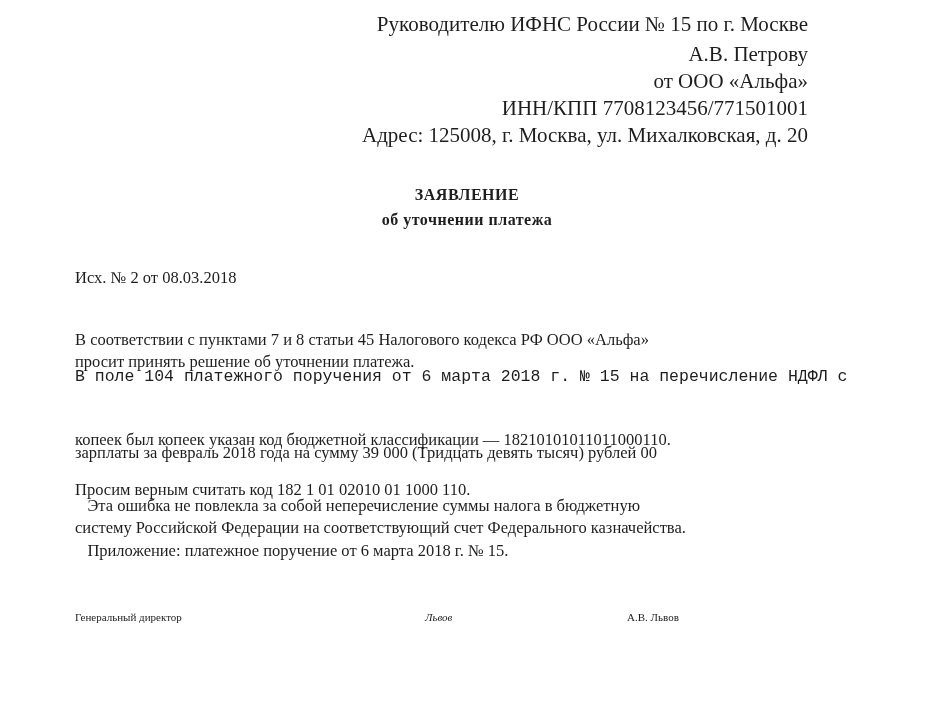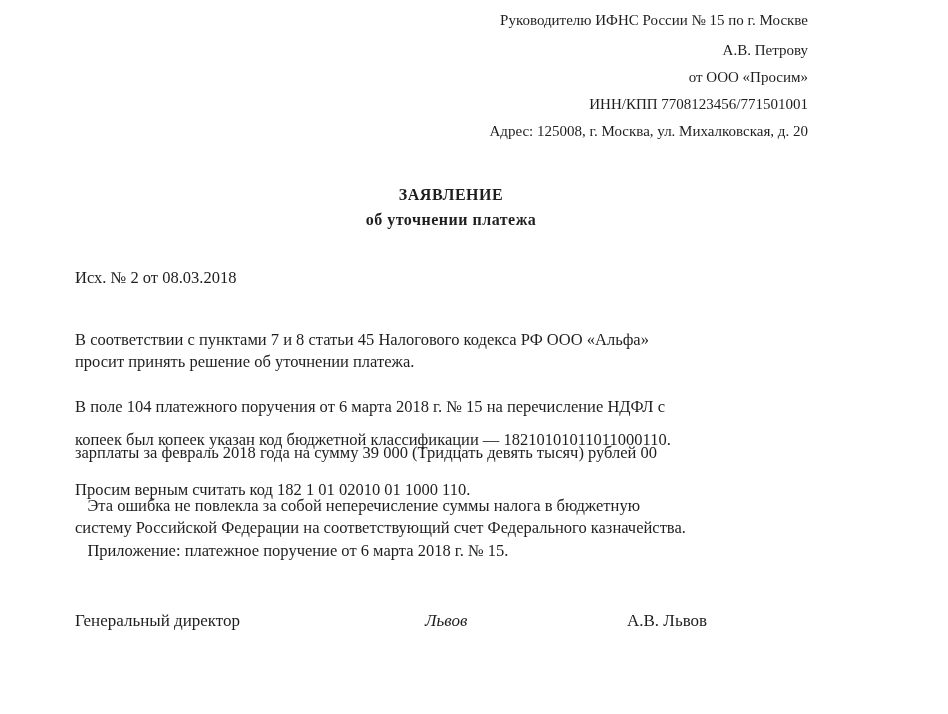--- a/index.html
+++ b/index.html
@@ -2,46 +2,46 @@
 <html><head>
   <meta charset="utf-8">
   <style>
     html, body { margin: 0; padding: 0; background: #ffffff; }
     body {
       width: 948px; height: 714px; position: relative; overflow: hidden;
       font-family: "Liberation Serif", "DejaVu Serif", serif;
       color: #1e1e1e;
     }
     .abs { position: absolute; white-space: nowrap; text-align: right; }
-    .hdr { right: 140px; font-size: 15px; }
-    .title { left: 0; width: 862px; text-align: center; font-weight: bold; font-size: 16px; letter-spacing: 0.5px; padding-left: 20px; }
+    .hdr { right: 140px; font-size: 21px; }
+    .title { left: 16px; width: 862px; text-align: center; font-weight: bold; font-size: 16px; letter-spacing: 0.5px; padding-left: 20px; }
     .body-line { left: 75px; font-size: 16.5px; }
-    .sig { font-size: 17px; }
+    .sig { font-size: 11px; }
   </style>
 </head>
 <body>
 
 <div>
   <div>
     <div class="abs hdr" style="top:12px;">Руководителю ИФНС России № 15 по г. Москве</div>
     <div class="abs hdr" style="top:42px;">А.В. Петрову</div>
-    <div class="abs hdr" style="top:69px;">от ООО  «Просим»</div>
+    <div class="abs hdr" style="top:69px;">от ООО  «Альфа»</div>
     <div class="abs hdr" style="top:96px;">ИНН/КПП 7708123456/771501001</div>
     <div class="abs hdr" style="top:123px;">Адрес: 125008, г. Москва, ул. Михалковская, д. 20</div>
   </div>
 
   <div class="abs title" style="top:186px;">ЗАЯВЛЕНИЕ</div>
   <div class="abs title" style="top:211px;">об уточнении платежа</div>
 
   <div class="abs body-line" style="top:268px;">Исх. № 2 от 08.03.2018</div>
 
   <div>
     <div class="abs body-line" style="top:330px;">В соответствии с пунктами 7 и 8 статьи 45 Налогового кодекса РФ ООО  «Альфа»</div>
     <div class="abs body-line" style="top:352px;">просит принять решение об уточнении платежа.</div>
-    <div class="abs body-line" style="top:397px;">В поле 104 платежного поручения от 6 марта 2018 г. № 15 на перечисление НДФЛ с</div>
+    <div class="abs body-line" style="top:367px;font-family:Liberation Mono, monospace;">В поле 104 платежного поручения от 6 марта 2018 г. № 15 на перечисление НДФЛ с</div>
     <div class="abs body-line" style="top:403px;margin-top:40px;">зарплаты за февраль 2018 года на сумму  39 000 (Тридцать девять тысяч) рублей 00</div>
     <div class="abs body-line" style="top:430px;">копеек был копеек указан код бюджетной классификации — 18210101011011000110.</div>
     <div class="abs body-line" style="top:456px;margin-top:24px;">Просим верным считать код 182 1 01 02010 01 1000 110.</div>
   </div>
 
   <div>
     <div class="abs body-line" style="top:496px; white-space:pre;">   Эта ошибка не повлекла за собой неперечисление суммы налога в бюджетную</div>
     <div class="abs body-line" style="top:518px;">системy Российской Федерации на соответствующий счет Федерального казначейства.</div>
     <div class="abs body-line" style="top:541px; white-space:pre;">   Приложение: платежное поручение от 6 марта 2018 г. № 15.</div>
   </div>

